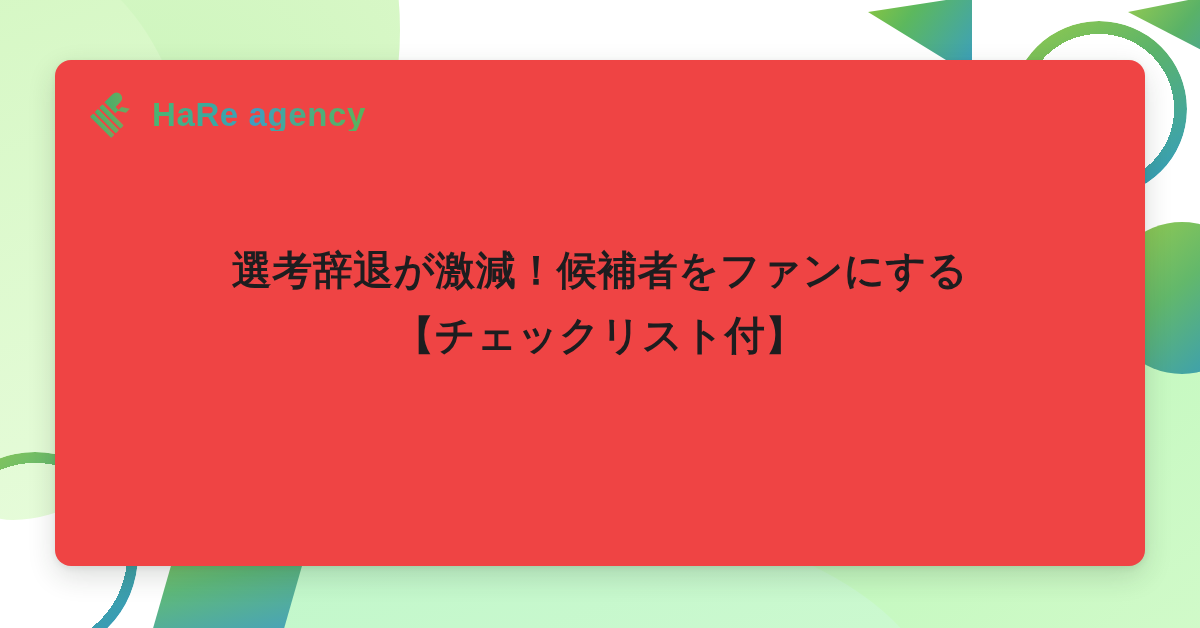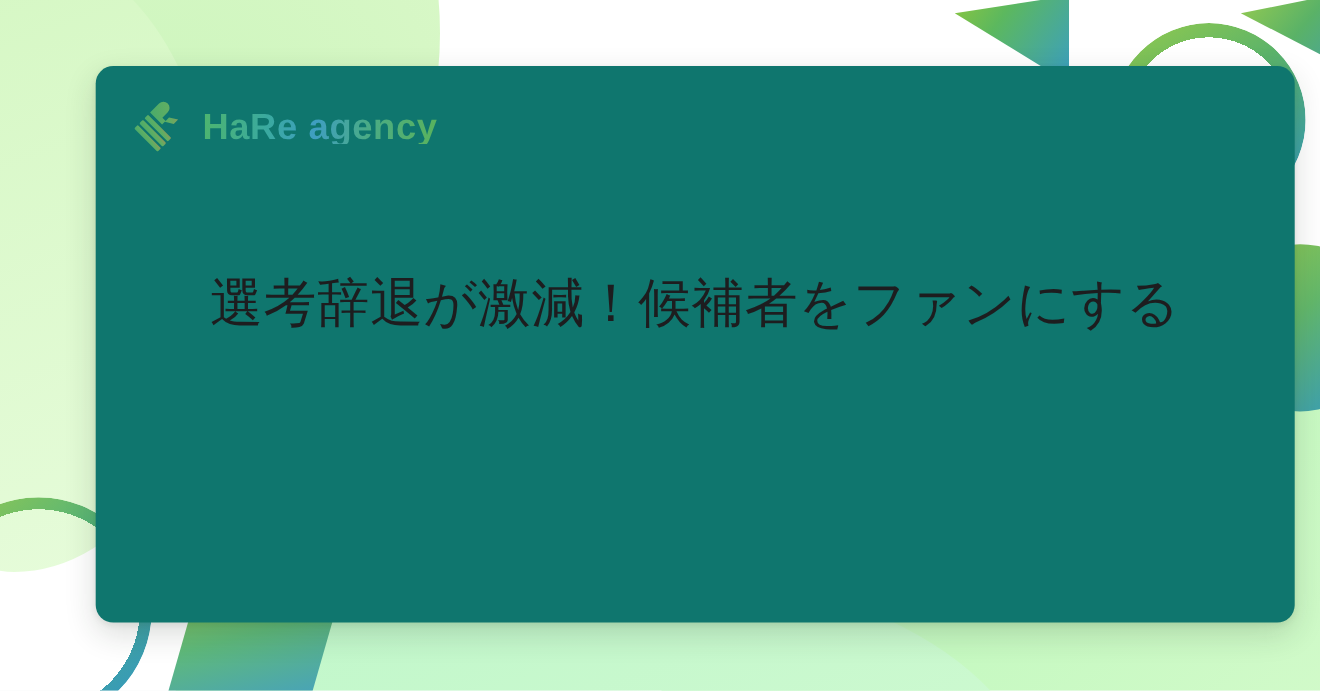--- a/index.html
+++ b/index.html
@@ -138,25 +138,24 @@
     background: linear-gradient(150deg, #9fce4a 0%, #5fb97a 45%, #3f9ad2 100%);
   }
 
   
   .card {
     position: absolute;
     left: 55px;
     top: 60px;
     width: 1090px;
     height: 506px;
-    background: #0f766e;
+    background: #ef4444;
     border-radius: 16px;
     box-shadow: 0 10px 28px rgba(30, 45, 30, .16), 0 2px 6px rgba(30, 45, 30, .08);
     z-index: 2;
-    margin-left: 32px;
   }
 
   
   .logo {
     position: absolute;
     left: 35px;
     top: 30px;
     display: flex;
     align-items: center;
     gap: 14px;
@@ -180,22 +179,22 @@
   }
 
   
   .headline {
     position: absolute;
     left: 0;
     right: 0;
     top: 178px;
     text-align: center;
     color: #1d1d1f;
-    font-weight: 400;
-    font-size: 48px;
+    font-weight: 700;
+    font-size: 40px;
     line-height: 1.62;
     letter-spacing: .5px;
     padding: 0 40px;
     box-sizing: border-box;
   }
   .headline .ln { display: block; white-space: nowrap; }
 </style>
 </head>
 <body>
 
@@ -230,16 +229,17 @@
           <rect x="11.6" y="9" width="4.6" height="30" rx="1" fill="url(#gmark)"></rect>
           <rect x="18.2" y="9" width="4.6" height="30" rx="1" fill="url(#gmark)"></rect>
           <path d="M25.5 9 h11.5 a5.6 5.6 0 0 1 0 11.2 h-6.9 v4.2 h4.3 l4.6 7.1 h-5.6 l-4.4 -7.1 h-3.5 z" fill="url(#gmark)"></path>
         </g>
       </svg>
       <span class="logo-word">HaRe agency</span>
     </div>
 
     <div class="headline">
       <span class="ln">選考辞退が激減！候補者をファンにする</span>
+      <span class="ln">【チェックリスト付】</span>
     </div>
 
   </div>
 </div>
 
 </body></html>

